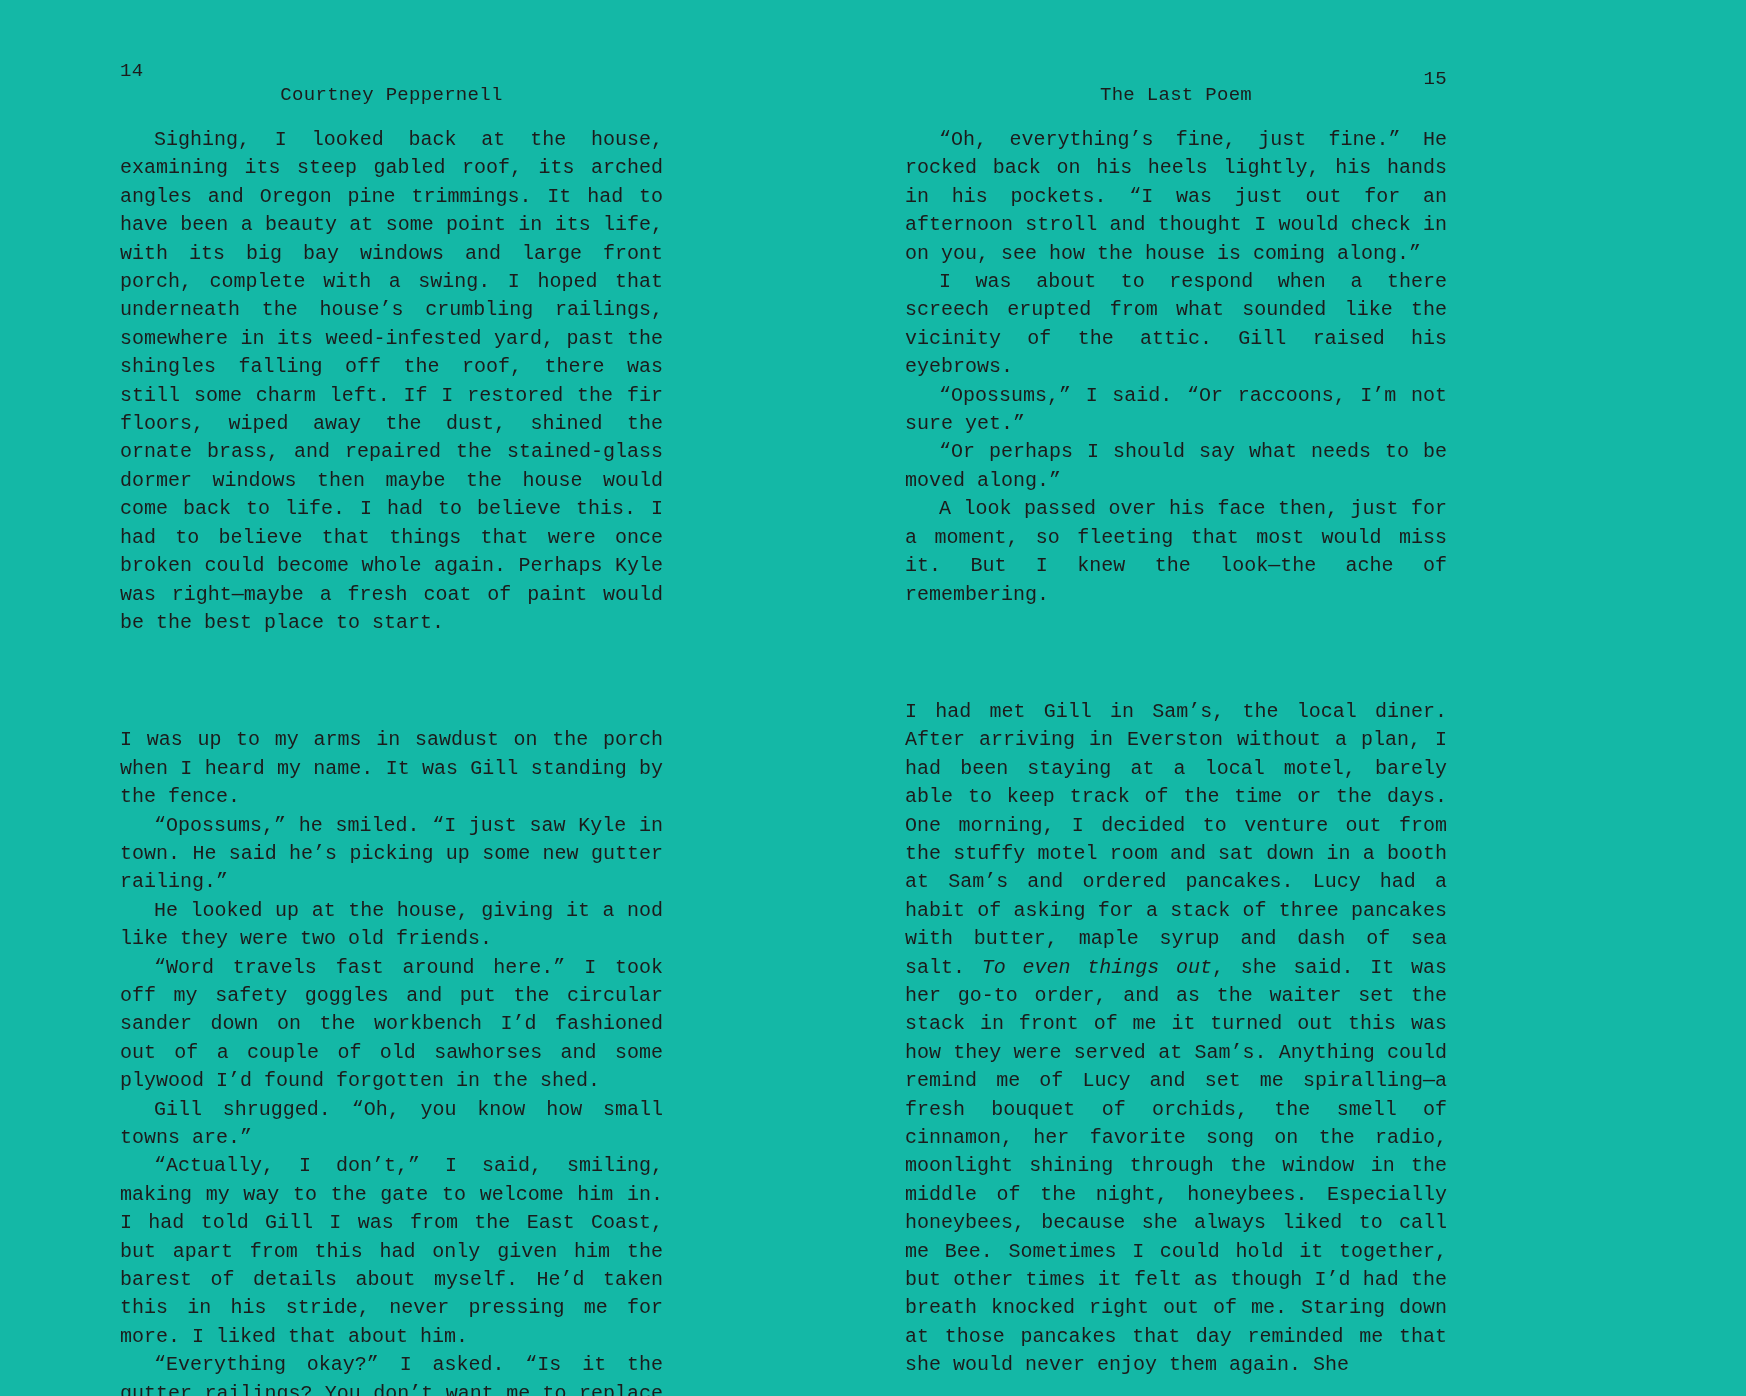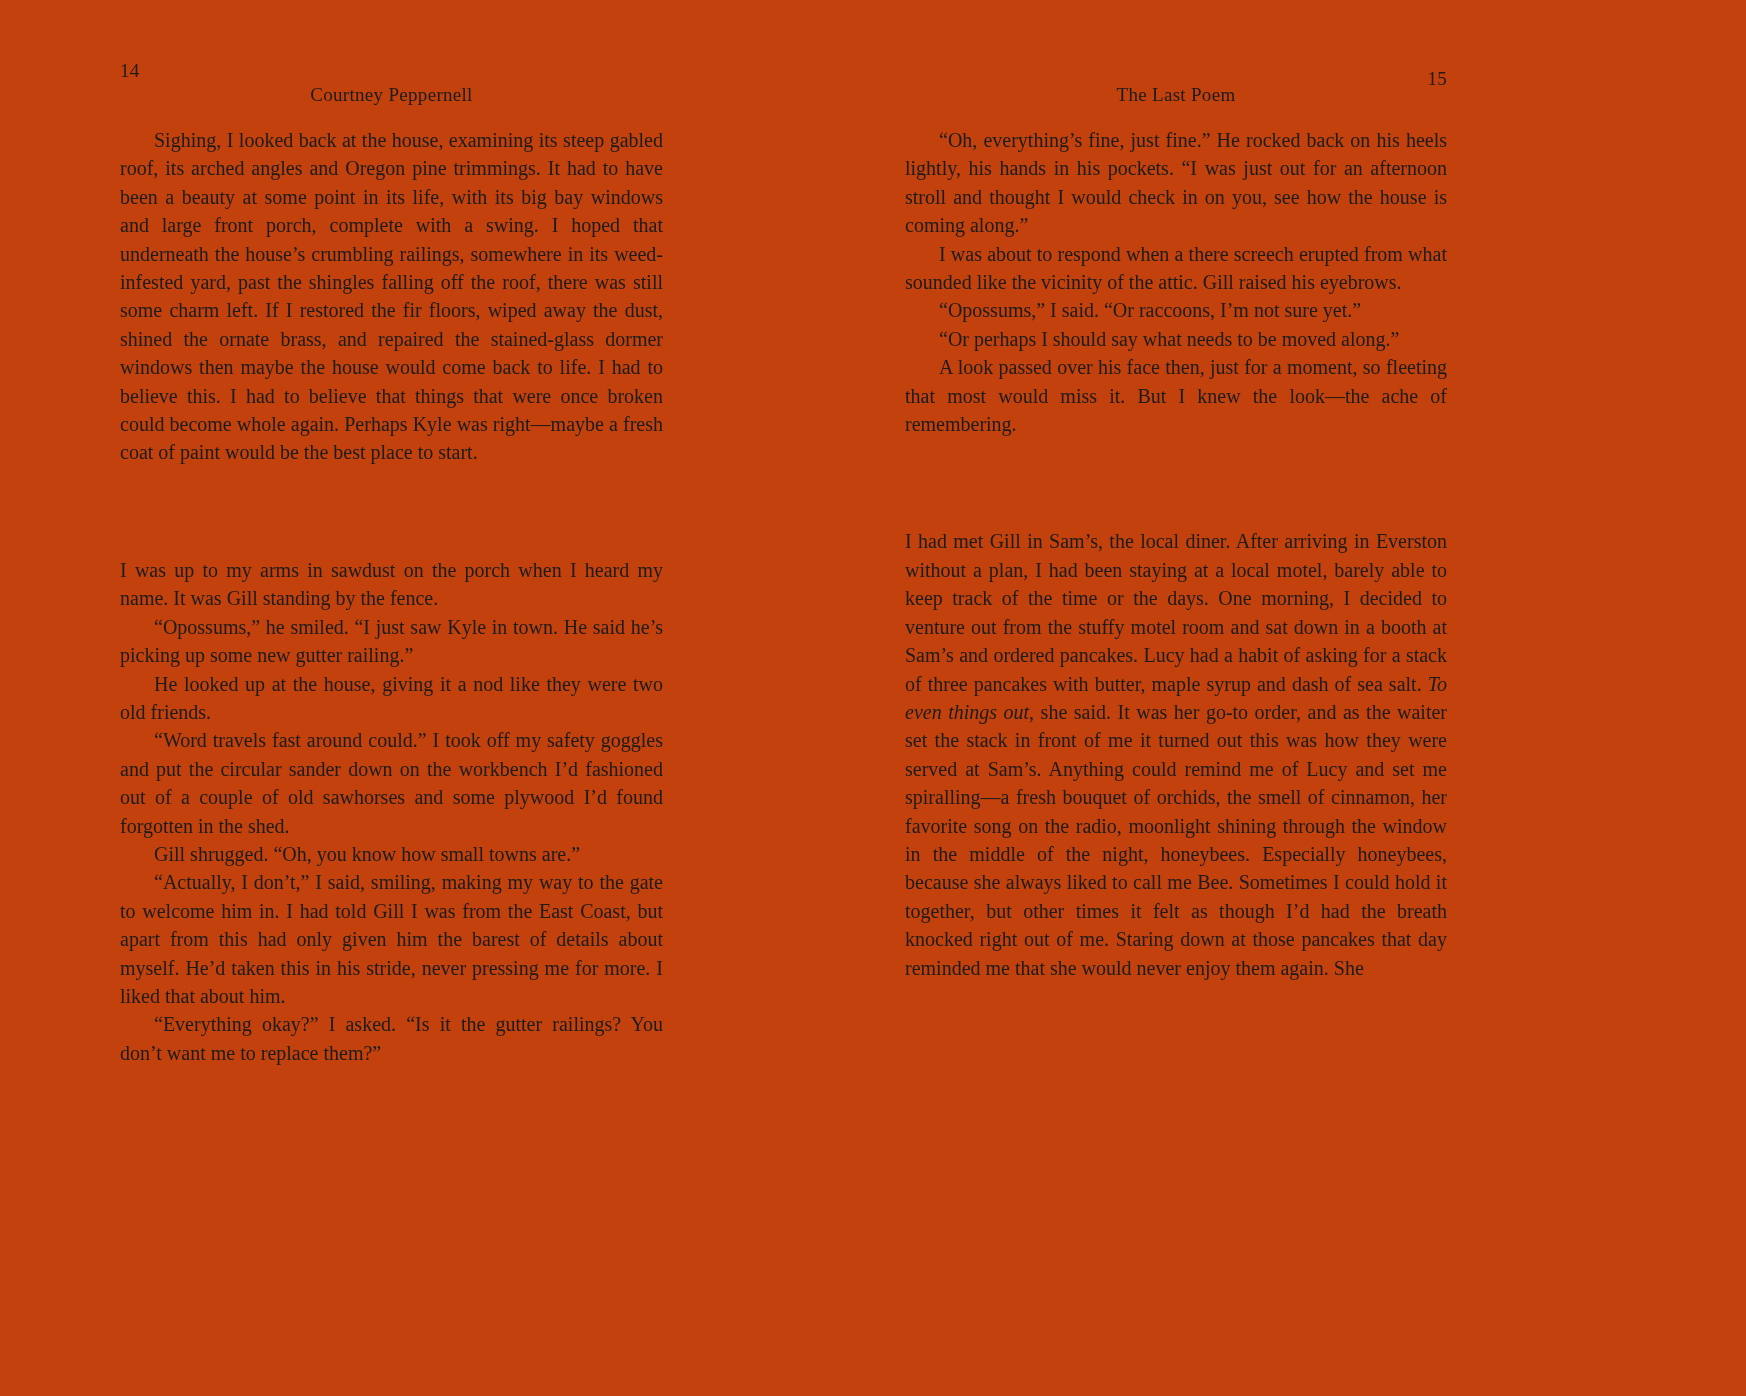--- a/index.html
+++ b/index.html
@@ -4,22 +4,22 @@
 <style>
   html, body {
     margin: 0;
     padding: 0;
     background: #ffffff;
   }
   .canvas {
     position: relative;
     width: 1746px;
     height: 1396px;
-    background: #c2410c;
-    font-family: Liberation Serif, serif;
+    background: #14b8a6;
+    font-family: Liberation Mono, monospace;
     color: #1c1c1c;
     overflow: hidden;
   }
   .page {
     position: absolute;
     top: 60px;
     width: 543px;
   }
   .page-left  { left: 120px; }
   .page-right { left: 905px; width: 542px; }
@@ -67,21 +67,21 @@
     <div class="header">
       <span class="pagenum-left">14</span>
       <span class="running">Courtney Peppernell</span>
     </div>
     <div class="body">
       <p class="indent">Sighing, I looked back at the house, examining its steep gabled roof, its arched angles and Oregon pine trimmings. It had to have been a beauty at some point in its life, with its big bay windows and large front porch, complete with a swing. I hoped that underneath the house’s crumbling railings, somewhere in its weed-infested yard, past the shingles falling off the roof, there was still some charm left. If I restored the fir floors, wiped away the dust, shined the ornate brass, and repaired the stained-glass dormer windows then maybe the house would come back to life. I had to believe this. I had to believe that things that were once broken could become whole again. Perhaps Kyle was right—maybe a fresh coat of paint would be the best place to start.</p>
       <div class="section-gap"></div>
       <p class="noindent">I was up to my arms in sawdust on the porch when I heard my name. It was Gill standing by the fence.</p>
       <p class="indent">“Opossums,” he smiled. “I just saw Kyle in town. He said he’s picking up some new gutter railing.”</p>
       <p class="indent">He looked up at the house, giving it a nod like they were two old friends.</p>
-      <p class="indent">“Word travels fast around could.” I took off my safety goggles and put the circular sander down on the workbench I’d fashioned out of a couple of old sawhorses and some plywood I’d found forgotten in the shed.</p>
+      <p class="indent">“Word travels fast around here.” I took off my safety goggles and put the circular sander down on the workbench I’d fashioned out of a couple of old sawhorses and some plywood I’d found forgotten in the shed.</p>
       <p class="indent">Gill shrugged. “Oh, you know how small towns are.”</p>
       <p class="indent">“Actually, I don’t,” I said, smiling, making my way to the gate to welcome him in. I had told Gill I was from the East Coast, but apart from this had only given him the barest of details about myself. He’d taken this in his stride, never pressing me for more. I liked that about him.</p>
       <p class="indent">“Everything okay?” I asked. “Is it the gutter railings? You don’t want me to replace them?”</p>
     </div>
   </div>
 
   <div class="page page-right">
     <div class="header">
       <span class="running">The Last Poem</span>
       <span class="pagenum-right">15</span>

